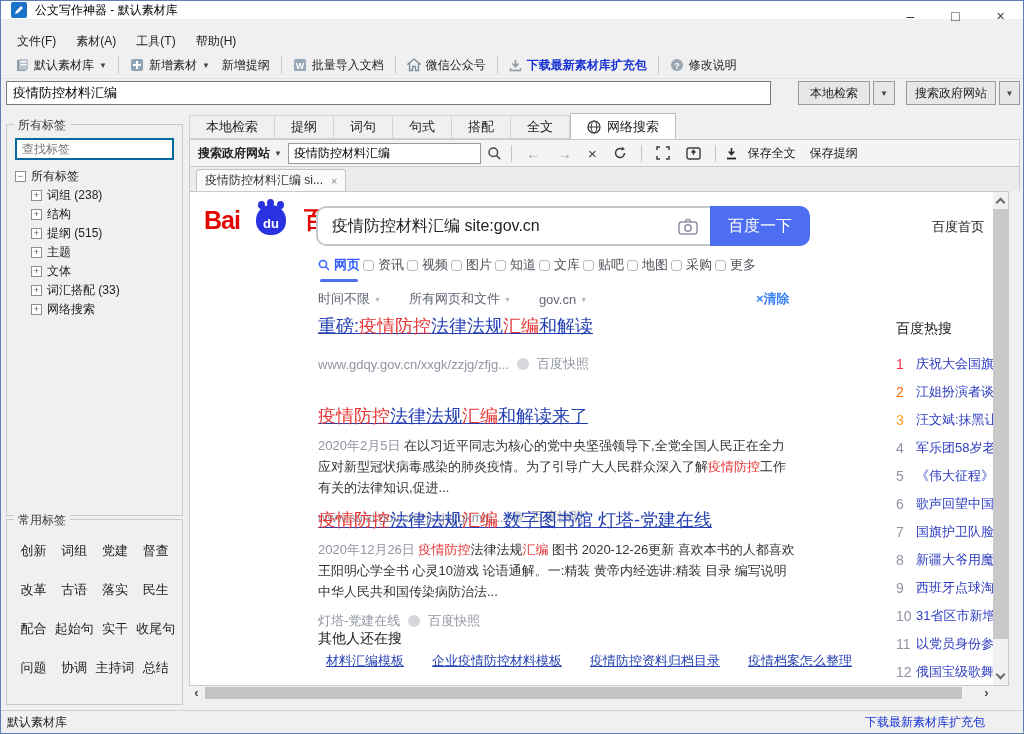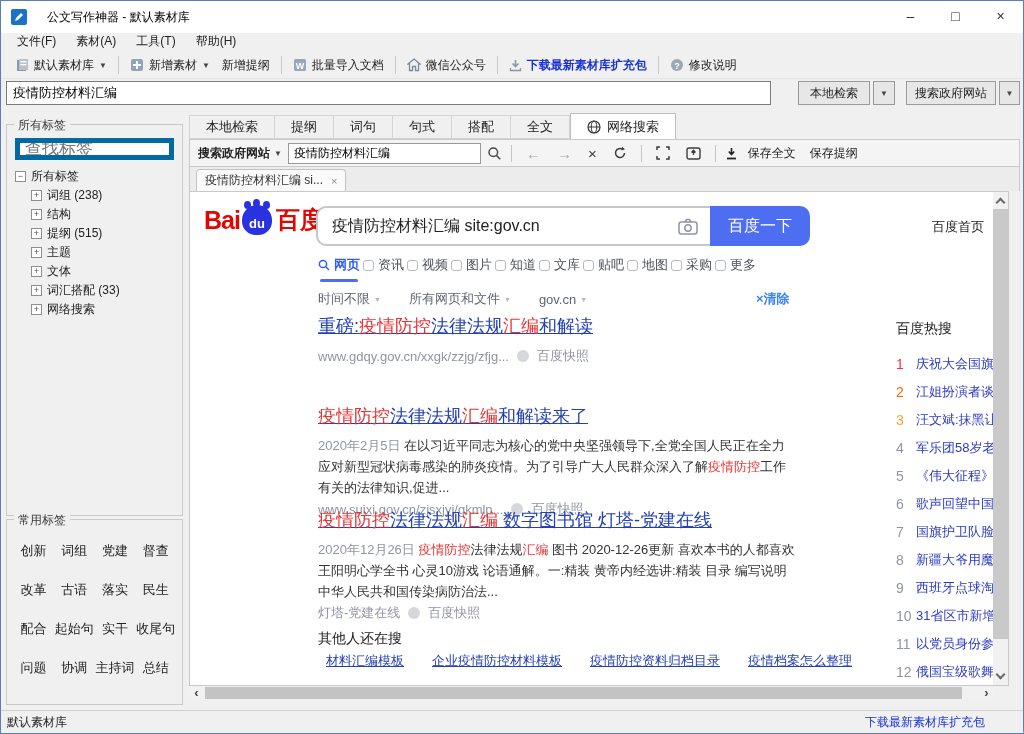--- a/index.html
+++ b/index.html
@@ -1,21 +1,21 @@
 <!DOCTYPE html>
 <html><head>
 <meta charset="utf-8">
 <style>
   * { margin:0; padding:0; box-sizing:border-box; }
   html,body { width:1024px; height:734px; overflow:hidden; }
   body { font-family:"Liberation Sans","DejaVu Sans",sans-serif; font-size:12px; color:#222; }
   #app { position:relative; width:1024px; height:734px; background:#f0f0f0; border:1px solid #5a7fb5; }
 
   
-  .titlebar { position:absolute; left:0; top:0; width:100%; height:32px; background:#fff; display:flex; align-items:center;gap:12px; }
+  .titlebar { position:absolute; left:0; top:0; width:100%; height:18px; background:#fff; display:flex; align-items:center; }
   .app-icon { width:16px; height:16px; margin:0 8px 0 10px; background:#1a73c9; border-radius:2px; position:relative; }
   .app-icon svg { position:absolute; left:2px; top:2px; }
   .win-title { font-size:12px; color:#000; }
   .win-controls { position:absolute; right:0; top:0; height:30px; display:flex; }
   .win-btn { width:45px; height:30px; display:flex; align-items:center; justify-content:center; font-size:14px; color:#333; }
   .menubar { position:absolute; left:0; top:30px; width:100%; height:21px; display:flex; align-items:center; padding-left:6px; }
   .menu-item { padding:2px 10px; }
   .toolbar { position:absolute; left:0; top:51px; width:100%; height:27px; display:flex; align-items:center; padding-left:8px; border-bottom:1px solid #e3e3e3; }
   .tb-btn { display:flex; align-items:center; gap:5px; padding:3px 6px; white-space:nowrap; }
   .tb-sep { width:1px; height:18px; background:#c8c8c8; margin:0 5px; }
@@ -27,21 +27,21 @@
   .btn-local { left:797px; width:72px; }
   .btn-local-caret { left:872px; width:22px; }
   .btn-gov { left:905px; width:90px; }
   .btn-gov-caret { left:998px; width:21px; }
 
   
   .groupbox { position:absolute; left:5px; width:177px; border:1px solid #c9c9c9; background:#f0f0f0; }
   .gb-tags { top:123px; height:392px; }
   .gb-common { top:518px; height:186px; }
   .gb-legend { position:absolute; top:-8px; left:7px; background:#f0f0f0; padding:0 4px; font-size:12px; color:#3a3a3a; }
-  .find-input { margin:13px 24px 5px 8px; width:calc(100% - 16px); height:22px; border:5px solid #0369a1; font-size:17px; padding:0 5px; font-family:inherit; }
+  .find-input { margin:13px 24px 5px 8px; width:calc(100% - 16px); height:22px; border:2px solid #0369a1; font-size:12px; padding:0 5px; font-family:inherit; }
   .tree { list-style:none; padding:2px 0 0 8px; }
   .tree li { height:19px; display:flex; align-items:center; white-space:nowrap; overflow:hidden; }
   .tree li.child { padding-left:16px; }
   .expander { width:11px; height:11px; border:1px solid #8f8f8f; background:#fff; font-size:9px; line-height:9px; text-align:center; color:#555; margin-right:5px; flex:none; }
   .tag-grid { display:grid; grid-template-columns:repeat(4,1fr); row-gap:21px; padding:22px 6px 0 6px; font-size:13px; text-align:center; }
   .tag-grid span { cursor:default; }
 
   
   .main { position:absolute; left:188px; top:112px; width:831px; height:588px; }
   .tabs { position:absolute; left:0; top:0; height:26px; display:flex; align-items:flex-end; }
@@ -66,21 +66,21 @@
   .chev { position:absolute; left:4px; width:7px; height:7px; border:solid #6a6a6a; border-width:0 2px 2px 0; }
   .chev.up { top:7px; transform:rotate(-135deg); }
   .chev.down { bottom:7px; transform:rotate(45deg); }
   .hscroll { position:absolute; left:0; top:573px; width:805px; height:14px; background:#f1f1f1; display:flex; align-items:center; }
   .hthumb { position:absolute; left:16px; top:1px; width:757px; height:12px; background:#c3c3c3; }
   .harrow { position:absolute; top:0; width:15px; height:14px; font-size:13px; font-weight:bold; color:#444; text-align:center; line-height:13px; }
 
   
   .b-logo { position:absolute; left:14px; top:12px; display:flex; align-items:center; font-weight:bold; }
   .b-logo .bai { color:#e10602; font-size:25px; letter-spacing:-1px; }
-  .b-logo .paw { width:30px; height:30px; background:#2932e1; border-radius:50% 50% 46% 46%; color:#fff; font-size:13px; display:flex; align-items:flex-end; justify-content:center; padding-bottom:4px; position:relative; margin:0 2px; }
+  .b-logo .paw { width:30px; height:30px; background:#2932e1; border-radius:50% 50% 46% 46%; color:#fff; font-size:13px; display:flex; align-items:flex-end; justify-content:center; padding-bottom:4px; position:relative; margin:0 16px; }
   .b-logo .paw i { position:absolute; width:7px; height:8px; background:#2932e1; border-radius:50%; top:-4px; }
   .b-logo .paw i.t1 { left:2px; } .b-logo .paw i.t2 { left:11px; top:-6px; } .b-logo .paw i.t3 { right:2px; }
   .b-logo .cn { color:#e10602; font-size:24px; margin-left:2px; }
   .b-searchbox { position:absolute; left:126px; top:14px; width:394px; height:40px; border:2px solid #c4c7ce; border-right:none; border-radius:10px 0 0 10px; background:#fff; display:flex; align-items:center; }
   .b-query { border:none; outline:none; flex:1; font-size:16px; padding:0 0 0 14px; font-family:inherit; color:#222; background:transparent; }
   .cam { margin:0 12px; flex:none; }
   .b-submit { position:absolute; left:520px; top:14px; width:100px; height:40px; background:#4e6ef2; color:#fff; font-size:16px; border:none; border-radius:0 10px 10px 0; }
   .b-home { position:absolute; left:742px; top:26px; font-size:13px; color:#222; }
   .b-nav { position:absolute; left:128px; top:64px; display:flex; gap:3px; font-size:13px; color:#4e5159; }
   .b-nav .item { display:flex; align-items:center; gap:4px; }
@@ -89,21 +89,21 @@
   .b-nav .item.active:after { content:""; position:absolute; left:2px; right:2px; bottom:-8px; height:3px; background:#4e6ef2; border-radius:2px; }
   .b-filters { position:absolute; left:128px; top:98px; display:flex; gap:28px; font-size:13px; color:#626675; }
   .b-filters .f { display:flex; align-items:center; gap:4px; }
   .b-filters .caret { color:#b2b5bd; font-size:7px; }
   .b-clear { position:absolute; left:566px; top:98px; font-size:13px; color:#3b82f6;font-weight:bold; }
   .result { position:absolute; left:128px; width:478px; }
   .r-title { font-size:18px; color:#2440b3; text-decoration:underline; display:inline-block; margin-bottom:7px; }
   em { font-style:normal; color:#e53333; }
   .r-snippet { font-size:13px; line-height:21px; color:#333; }
   .r-date { color:#9195a3; }
-  .r-meta { margin-top:2px; font-size:13px; color:#9195a3; display:flex; align-items:center; gap:8px; }
+  .r-meta { margin-top:10px; font-size:13px; color:#9195a3; display:flex; align-items:center; gap:8px; }
   .cacheico { width:12px; height:12px; border-radius:50%; background:#d6d7db; display:inline-block; }
   .r-flex { display:flex; gap:12px; }
   .thumb { flex:none; width:118px; height:82px; background:#3b3e59; border-radius:8px; color:#cfd2e8; display:flex; flex-direction:column; align-items:center; justify-content:center; font-size:9px; text-align:center; }
   .thumb .tl1 { border-top:1px solid #8b8fae; border-left:1px solid #8b8fae; border-right:1px solid #8b8fae; padding:4px 8px 0 8px; }
   .thumb .tl2 { border-bottom:1px solid #8b8fae; border-left:1px solid #8b8fae; border-right:1px solid #8b8fae; padding:2px 8px 4px 8px; letter-spacing:3px; }
   .related-title { position:absolute; left:128px; top:438px; font-size:14px; color:#222; }
   .related { position:absolute; left:136px; top:460px; width:580px; display:flex; flex-wrap:wrap; column-gap:22px; row-gap:12px; font-size:13px;gap:28px; }
   .related a { color:#2440b3; text-decoration:underline; white-space:nowrap; }
   .b-hot { position:absolute; left:706px; top:128px; width:98px; overflow:hidden; }
   .hot-title { font-size:14px; color:#1f1f1f; margin-bottom:12px; }

